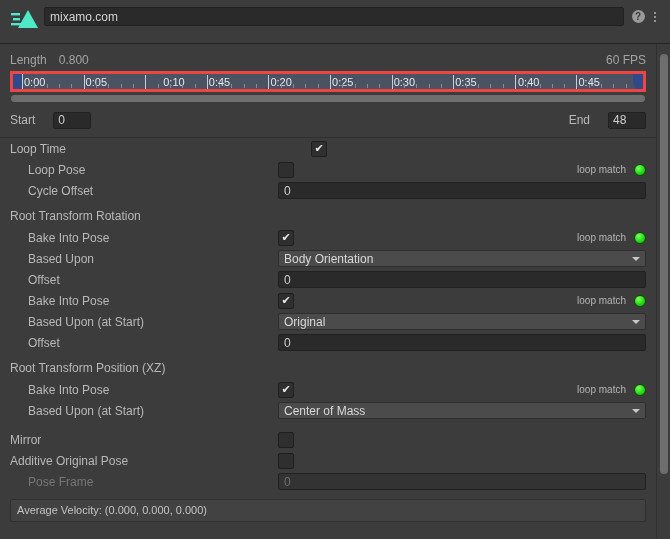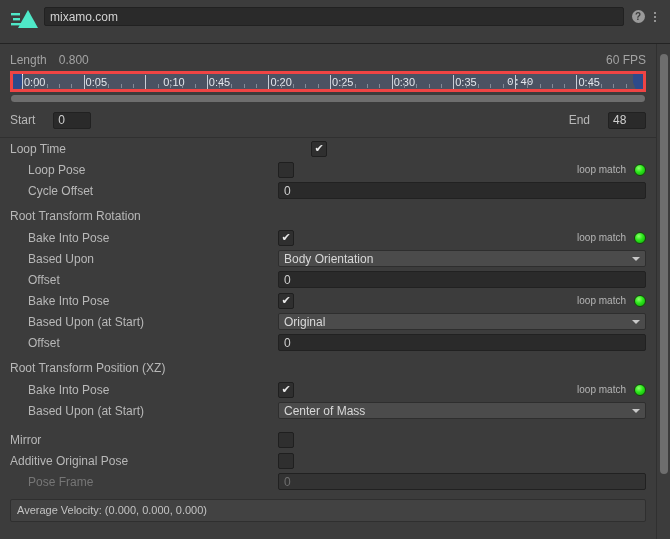--- a/index.html
+++ b/index.html
@@ -434,21 +434,21 @@
             <div class="minor" style="left: 403.291px;"></div>
             <div class="minor" style="left: 415.613px;"></div>
             <div class="minor" style="left: 427.935px;"></div>
             <div class="tick" style="left: 440.256px;"></div>
             <div class="tlabel" style="left: 442.256px;">0:35</div>
             <div class="minor" style="left: 452.578px;"></div>
             <div class="minor" style="left: 464.899px;"></div>
             <div class="minor" style="left: 477.221px;"></div>
             <div class="minor" style="left: 489.543px;"></div>
             <div class="tick" style="left: 501.864px;"></div>
-            <div class="tlabel" style="left: 494px; font-family: Liberation Mono, monospace;">0:40</div>
+            <div class="tlabel" style="left: 505px;">0:40</div>
             <div class="minor" style="left: 514.186px;"></div>
             <div class="minor" style="left: 526.508px;"></div>
             <div class="minor" style="left: 538.829px;"></div>
             <div class="minor" style="left: 551.151px;"></div>
             <div class="tick" style="left: 563.472px;"></div>
             <div class="tlabel" style="left: 565.472px;">0:45</div>
             <div class="minor" style="left: 575.794px;"></div>
             <div class="minor" style="left: 588.116px;"></div>
             <div class="minor" style="left: 600.437px;"></div>
             <div class="minor" style="left: 612.759px;"></div>

